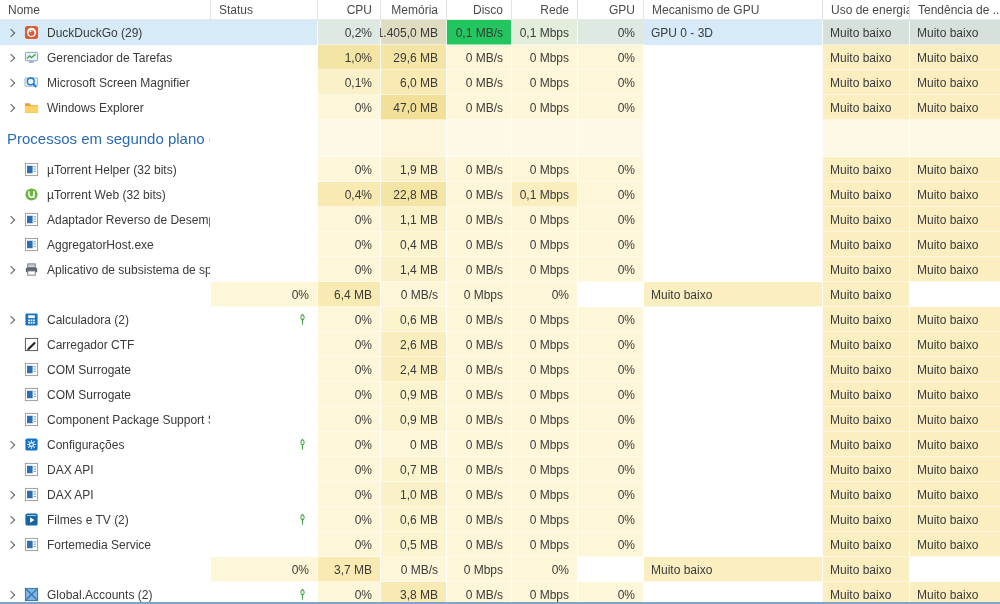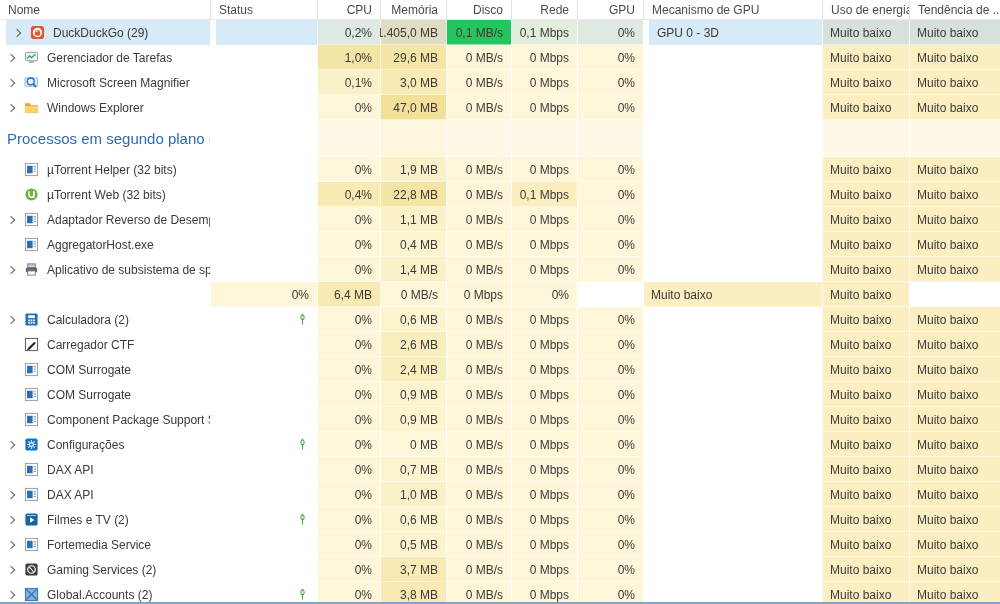--- a/index.html
+++ b/index.html
@@ -24,21 +24,21 @@
   .c-name { padding-left:6px; }
   .c-status { justify-content:flex-end; padding-right:8px; }
   .chev { width:12px; height:12px; position:relative; flex:0 0 12px; margin-right:5px; }
   .chev.on::before { content:''; position:absolute; left:2px; top:3px; width:5px; height:5px;
     border-top:1.3px solid #5F5F5F; border-right:1.3px solid #5F5F5F; transform:rotate(45deg); }
   .icon { width:16px; height:16px; flex:0 0 16px; margin-right:8px; display:flex;
     align-items:center; justify-content:center; }
   .icon svg { width:15px; height:15px; display:block; }
   .leaf svg { width:13px; height:13px; display:block; }
   .p-label { overflow:hidden; text-overflow:clip; white-space:nowrap; }
-  .sel .nofill { background:var(--sel,#D7EAF8);margin-left:6px; }
+  .sel .nofill { background:var(--sel,#D7EAF8); }
   .section-title { font-size:15px; color:var(--sectionblue,#2B6BB2); }
 </style>
 </head>
 <body>
 
 <div id="tbl">
     <div class="row header-row">
       <div class="hcell left">Nome</div>
       <div class="hcell left">Status</div>
       <div class="hcell right">CPU</div>
@@ -103,21 +103,21 @@
           <svg viewBox="0 0 16 16">
             <rect x="1" y="3" width="13.5" height="9" rx="1" fill="#DDEBF7" stroke="#9FB9CF"></rect>
             <circle cx="7.2" cy="6.8" r="3.6" fill="#EAF4FC" stroke="#1E78D0" stroke-width="1.5"></circle>
             <line x1="9.9" y1="9.5" x2="13" y2="12.8" stroke="#1E78D0" stroke-width="2"></line>
           </svg>
         </div>
         <div class="p-label">Microsoft Screen Magnifier</div>
       </div>
       <div class="cell c-status nofill"></div>
       <div class="cell heat right c-cpu" style="background: rgb(251, 241, 200);">0,1%</div>
-      <div class="cell heat right c-mem" style="background: rgb(248, 234, 178);">3,0 MB</div>
+      <div class="cell heat right c-mem" style="background: rgb(248, 234, 178);">6,0 MB</div>
       <div class="cell heat right c-disk" style="background: rgb(253, 246, 216);">0 MB/s</div>
       <div class="cell heat right c-net" style="background: rgb(253, 246, 216);">0 Mbps</div>
       <div class="cell heat right c-gpu" style="background: rgb(253, 246, 216);">0%</div>
       <div class="cell left c-eng nofill"></div>
       <div class="cell heat left c-pow" style="background: rgb(251, 239, 194);">Muito baixo</div>
       <div class="cell heat left c-trend" style="background: rgb(251, 239, 194);">Muito baixo</div>
     </div>
     <div class="row body-row">
       <div class="cell c-name nofill">
         <div class="chev on"></div>
@@ -543,31 +543,20 @@
       <div class="cell heat right c-cpu" style="background: rgb(253, 246, 216);">0%</div>
       <div class="cell heat right c-mem" style="background: rgb(252, 243, 207);">0,5 MB</div>
       <div class="cell heat right c-disk" style="background: rgb(253, 246, 216);">0 MB/s</div>
       <div class="cell heat right c-net" style="background: rgb(253, 246, 216);">0 Mbps</div>
       <div class="cell heat right c-gpu" style="background: rgb(253, 246, 216);">0%</div>
       <div class="cell left c-eng nofill"></div>
       <div class="cell heat left c-pow" style="background: rgb(251, 239, 194);">Muito baixo</div>
       <div class="cell heat left c-trend" style="background: rgb(251, 239, 194);">Muito baixo</div>
     </div>
     <div class="row body-row">
-      <div class="cell c-name nofill">
-        <div class="chev on"></div>
-        <div class="icon">
-          <svg viewBox="0 0 16 16">
-            <rect x="1.5" y="1.5" width="13" height="13" rx="2" fill="#3C3C3C"></rect>
-            <circle cx="8" cy="8" r="4" fill="none" stroke="#fff" stroke-width="1.3"></circle>
-            <path d="M5.6 5.6 c2 1.4 3.2 3 4.6 5" stroke="#fff" fill="none" stroke-width="1.1"></path>
-          </svg>
-        </div>
-        <div class="p-label">Gaming Services (2)</div>
-      </div>
       <div class="cell c-status nofill"></div>
       <div class="cell heat right c-cpu" style="background: rgb(253, 246, 216);">0%</div>
       <div class="cell heat right c-mem" style="background: rgb(248, 234, 178);">3,7 MB</div>
       <div class="cell heat right c-disk" style="background: rgb(253, 246, 216);">0 MB/s</div>
       <div class="cell heat right c-net" style="background: rgb(253, 246, 216);">0 Mbps</div>
       <div class="cell heat right c-gpu" style="background: rgb(253, 246, 216);">0%</div>
       <div class="cell left c-eng nofill"></div>
       <div class="cell heat left c-pow" style="background: rgb(251, 239, 194);">Muito baixo</div>
       <div class="cell heat left c-trend" style="background: rgb(251, 239, 194);">Muito baixo</div>
     </div>

